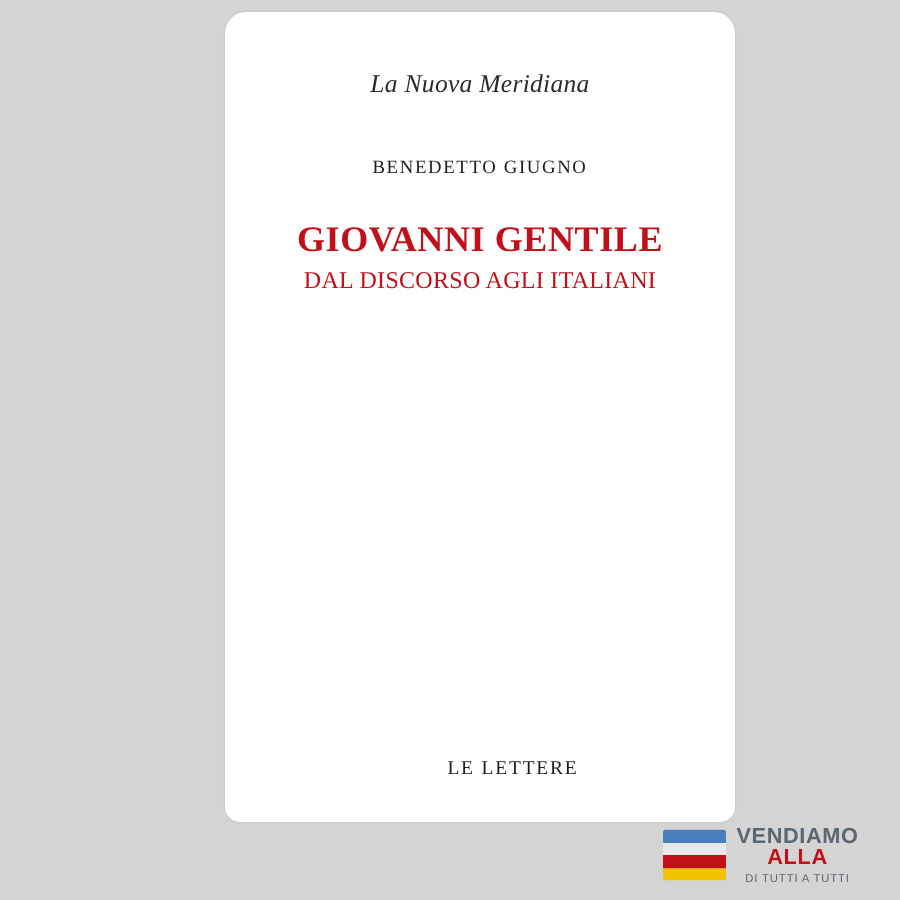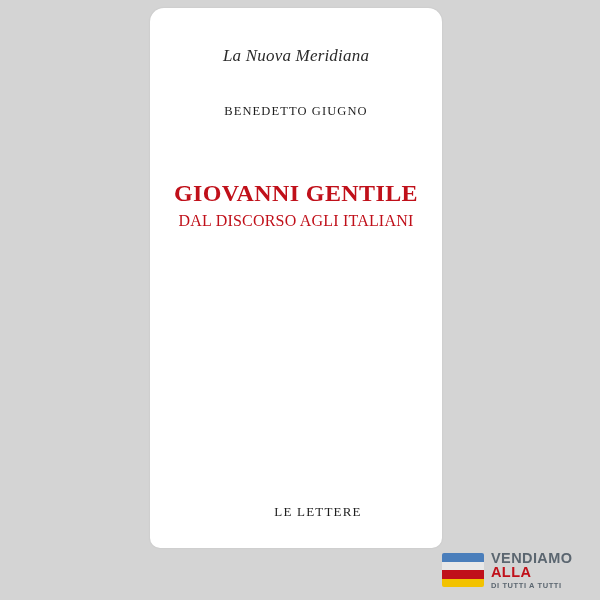--- a/index.html
+++ b/index.html
@@ -17,21 +17,21 @@
     position: relative;
     width: 600px;
     height: 600px;
     background: #d4d4d4;
   }
   
   .cover {
     position: absolute;
     left: 150px;
     top: 8px;
-    width: 292px;
+    width: 340px;
     height: 540px;
     background: #ffffff;
     border-radius: 14px 14px 10px 10px;
     box-shadow: 0 0 2px rgba(0,0,0,0.10);
   }
   .cover-inner {
     position: absolute;
     left: 0;
     top: 0;
     right: 0;
@@ -47,21 +47,21 @@
     color: #2b2b2b;
     letter-spacing: 0.2px;
   }
   .author {
     margin-top: 38px;
     font-size: 12.5px;
     letter-spacing: 1.1px;
     color: #1d1d1d;
   }
   .title-block {
-    margin-top: 61px;
+    margin-top: 28px;
     text-align: center;
     color: #c0101a;
   }
   .title-main {
     font-size: 24px;
     font-weight: bold;
     letter-spacing: 0.4px;
     line-height: 1.12;
   }
   .title-sub1 {
@@ -95,20 +95,21 @@
   
   .watermark {
     position: absolute;
     right: 6px;
     bottom: 6px;
     width: 152px;
     height: 48px;
     display: flex;
     align-items: center;
     background: rgba(255,255,255,0.0);
+    text-align: center;
   }
   .wm-flag {
     width: 42px;
     height: 34px;
     margin-right: 7px;
     display: flex;
     flex-direction: column;
     border-radius: 2px;
     overflow: hidden;
   }
@@ -128,21 +129,21 @@
   }
   .wm-l2 {
     font-size: 14.5px;
     font-weight: bold;
     color: #c0101a;
     letter-spacing: 0.4px;
   }
   .wm-l3 {
     margin-top: 2px;
     font-size: 7.5px;
-    font-weight: bold;
+    font-weight: normal;
     color: #5b6670;
     letter-spacing: 0.6px;
   }
 </style>
 </head>
 <body>
 
 <div class="page">
 
   <div class="cover">

